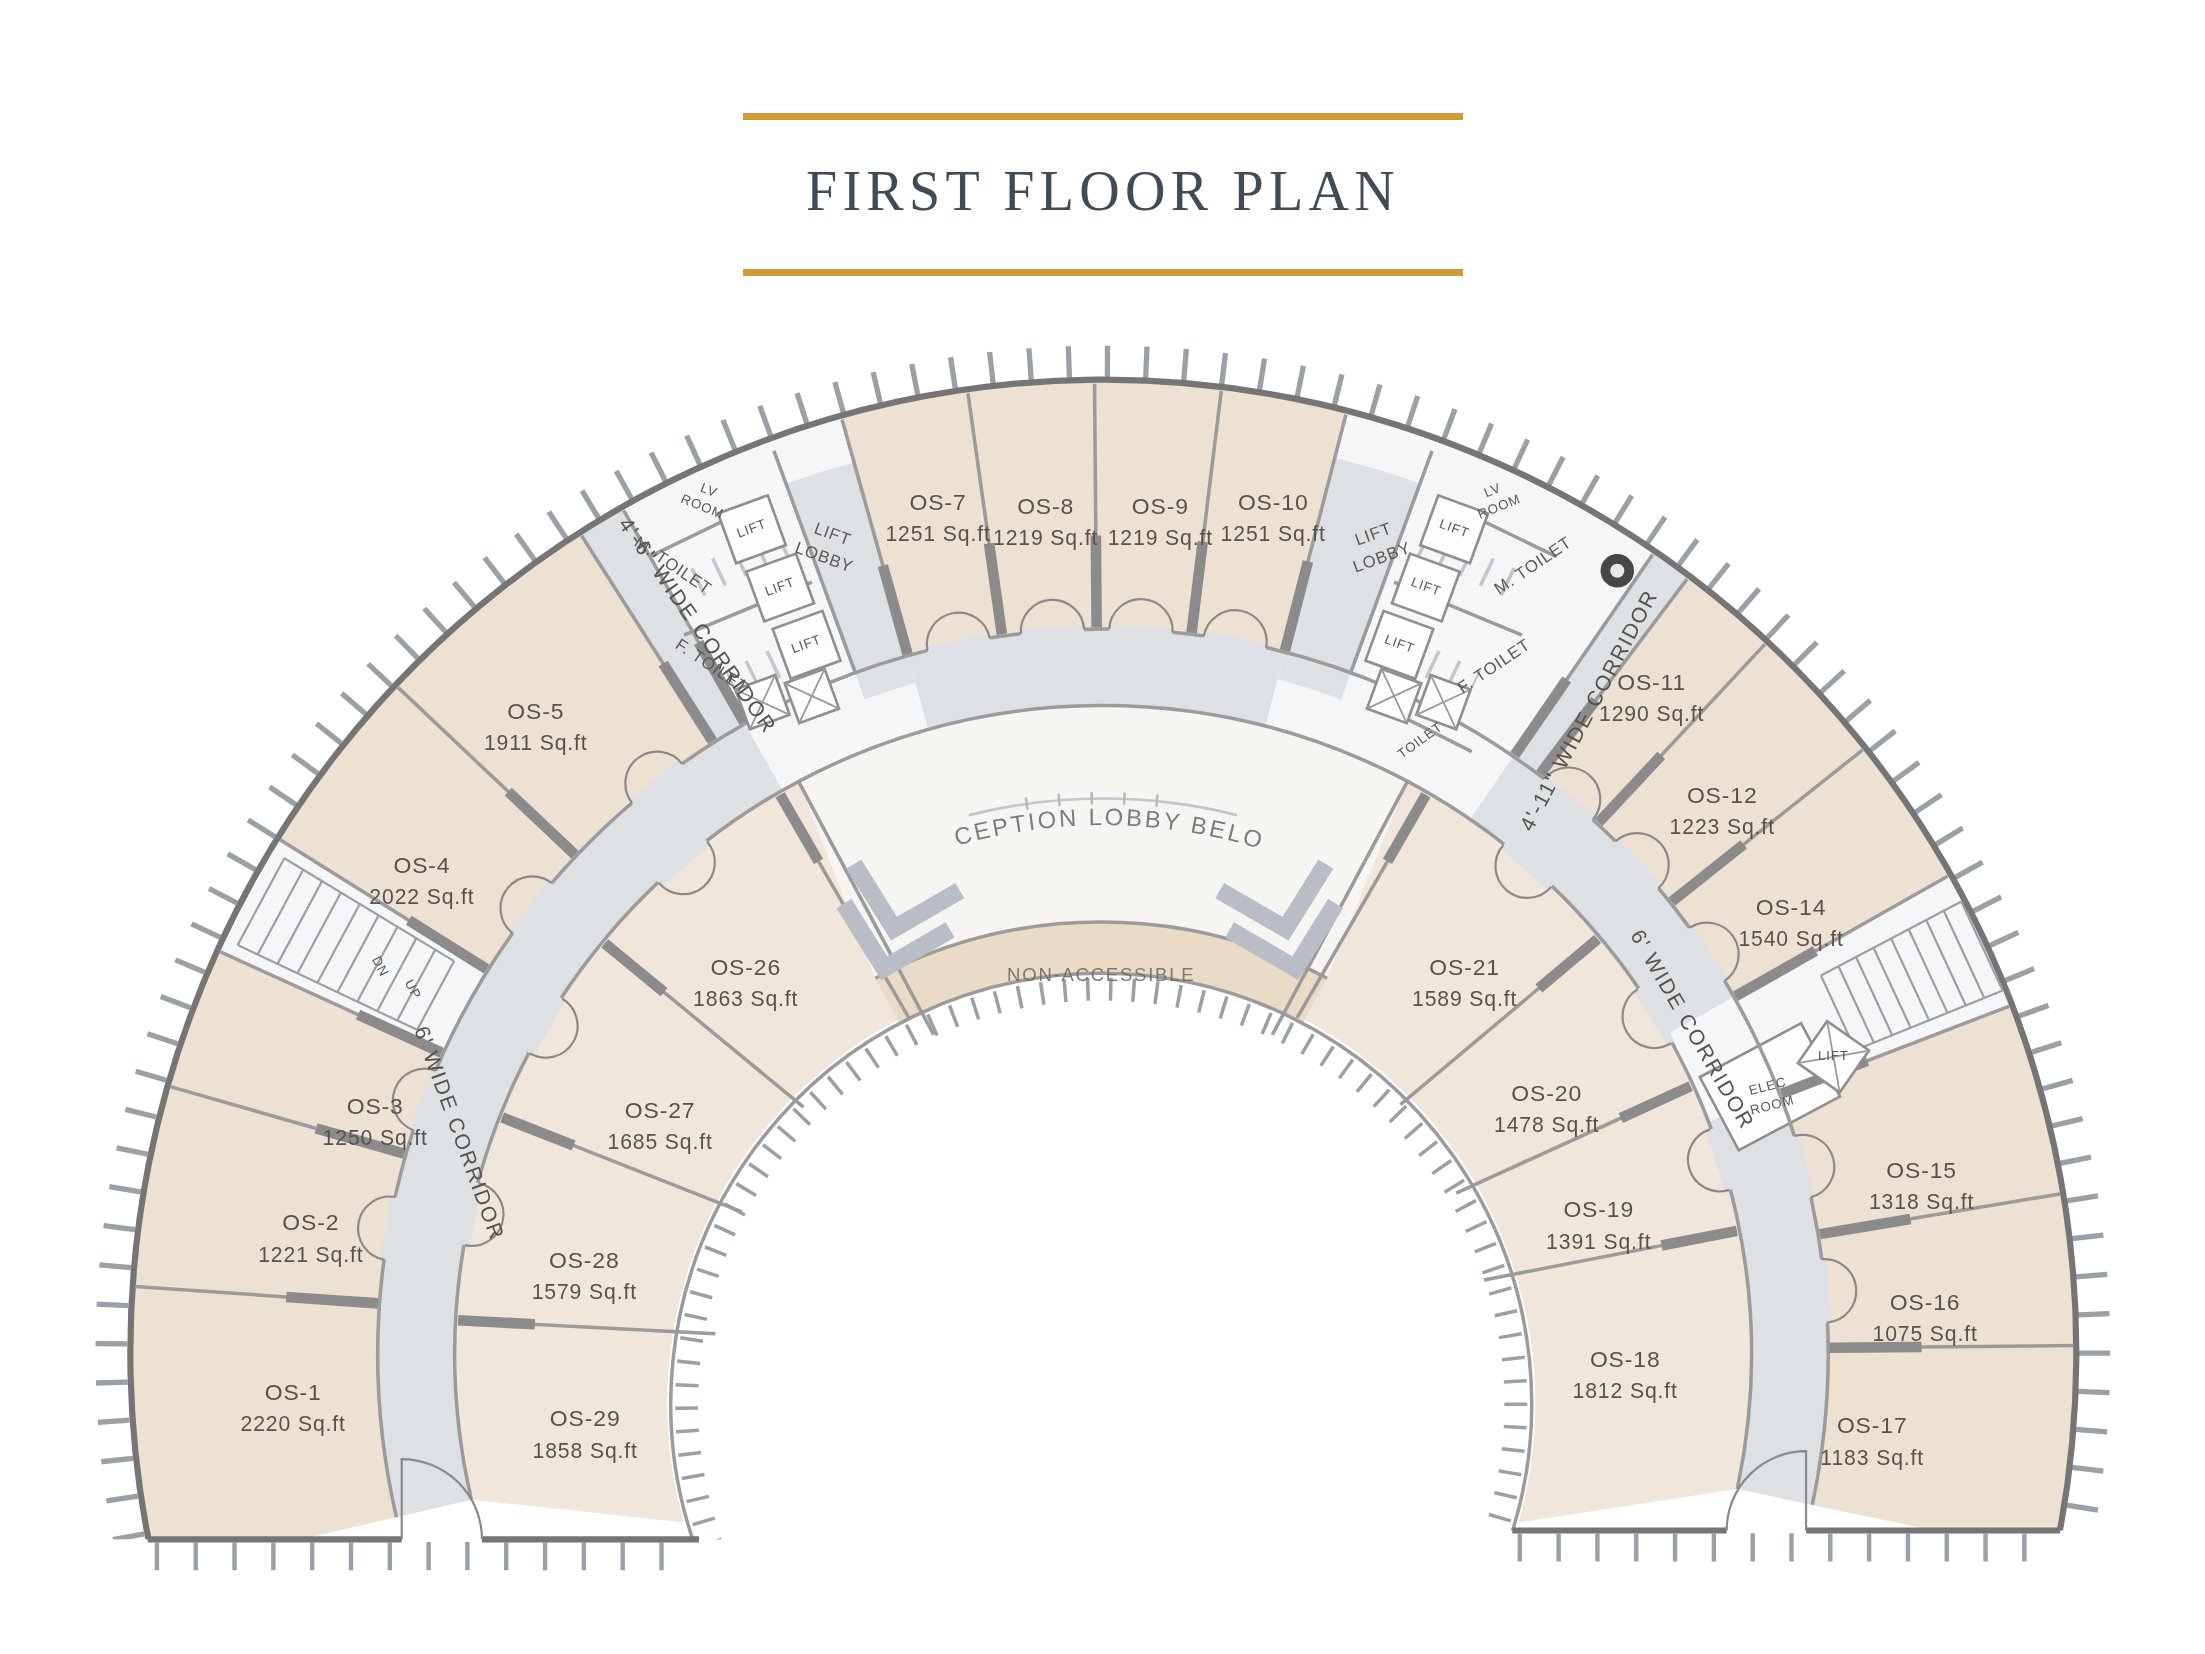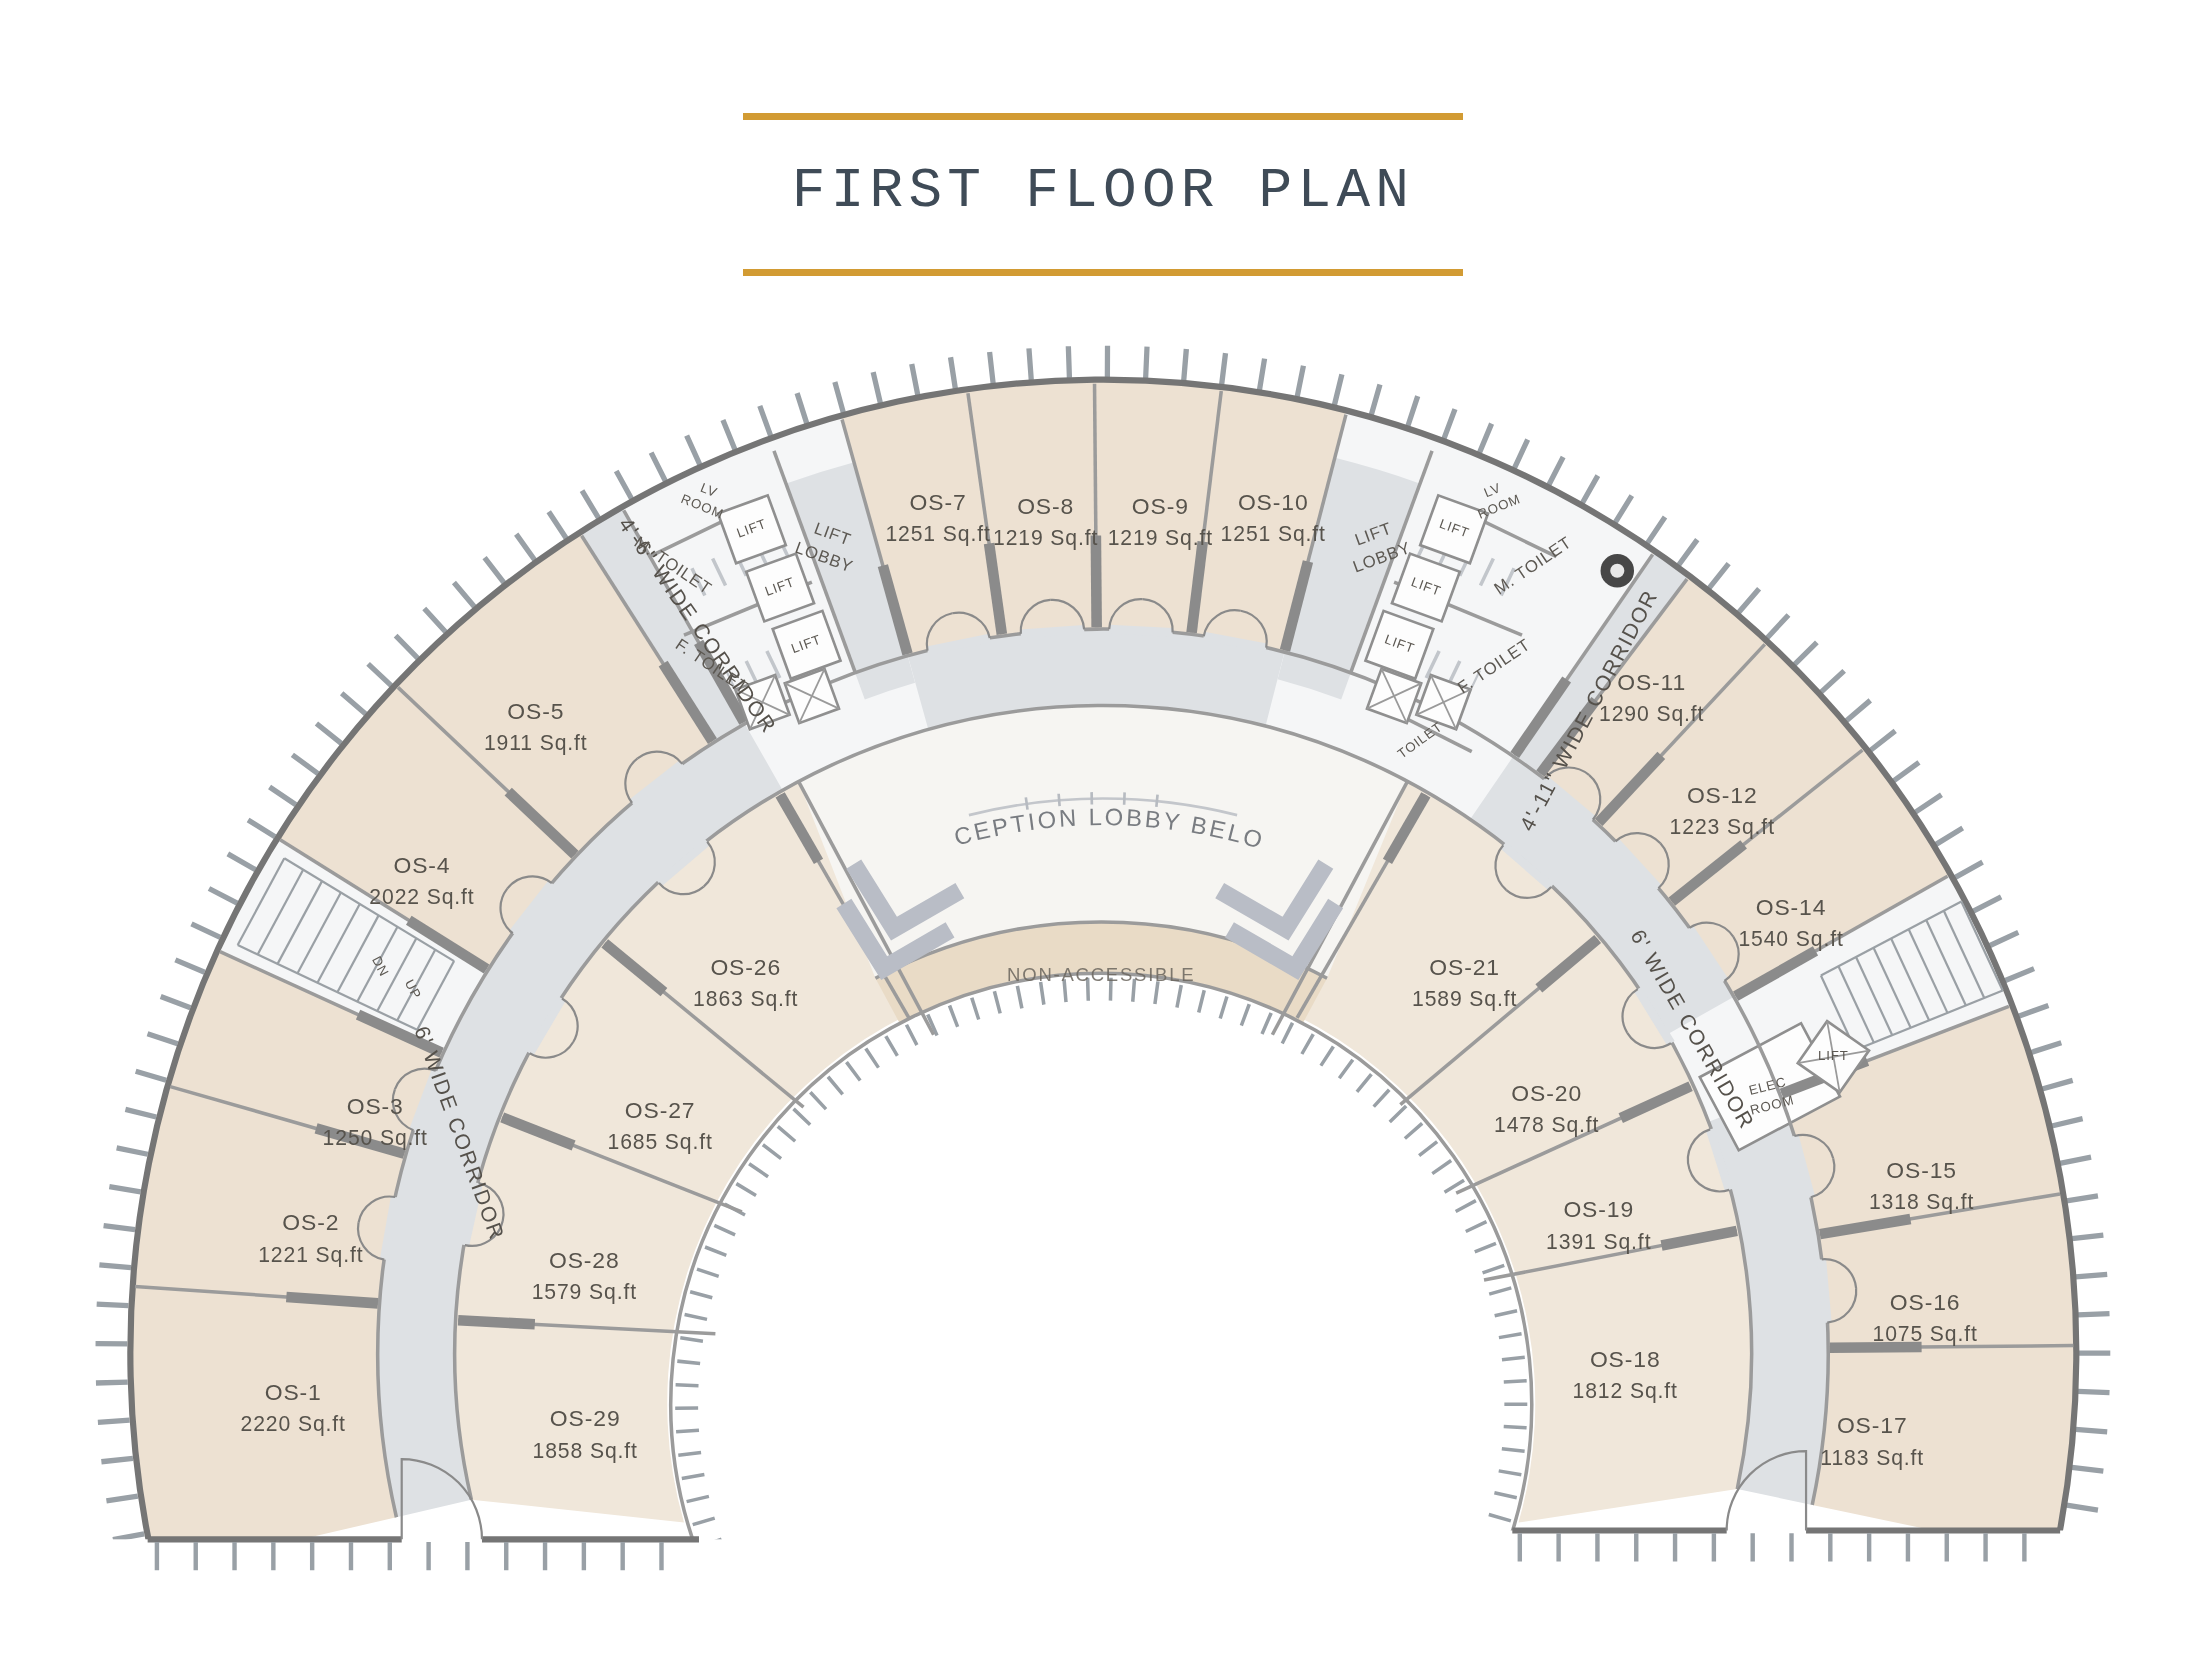--- a/index.html
+++ b/index.html
@@ -5,21 +5,21 @@
   :root{
     --gold:#D29B33; --title:#3F4B57; --beige:#EDE1D2; --beigeInner:#F0E7DA;
     --corridor:#DEE1E4; --core:#F5F6F7; --band:#E9DBC6; --reception:#F6F5F2;
     --wall:#9B9B9B; --wallDark:#757575; --tick:#99A0A6; --ink:#57534C;
   }
   html,body{margin:0;padding:0;background:#fff;}
   #canvas{position:relative;width:2206px;height:1654px;background:#fff;overflow:hidden;
           font-family:"Liberation Sans",sans-serif;}
   .titleBlock{position:absolute;left:743px;top:113px;width:720px;text-align:center;}
   .goldRule{height:7px;background:var(--gold);}
-  .titleBlock h1{font-family:Liberation Mono, monospace;font-weight:400;color:var(--title);
+  .titleBlock h1{font-family:Liberation Serif, serif;font-weight:400;color:var(--title);
     font-size:56px;letter-spacing:5.3px;margin:34px 0 39px 0;line-height:1.35;}
   svg{position:absolute;left:0;top:0;}
   .wall{stroke:var(--wall);stroke-width:4;}
   .wallThick{stroke:#8B8B8B;stroke-width:12;}
   .arcWall{fill:none;stroke:var(--wallDark);stroke-width:7;}
   .arcWallThin{fill:none;stroke:var(--wall);stroke-width:4;}
   .ticks{fill:none;stroke:var(--tick);stroke-width:36;stroke-dasharray:6 38;}
   .voidTicks{fill:none;stroke:var(--tick);stroke-width:26;stroke-dasharray:4 22;}
   .chTick{stroke:var(--tick);stroke-width:32;stroke-dasharray:5 39;}
   .stalls{fill:none;stroke:#C2C6CB;stroke-width:34;stroke-dasharray:4 22;}

